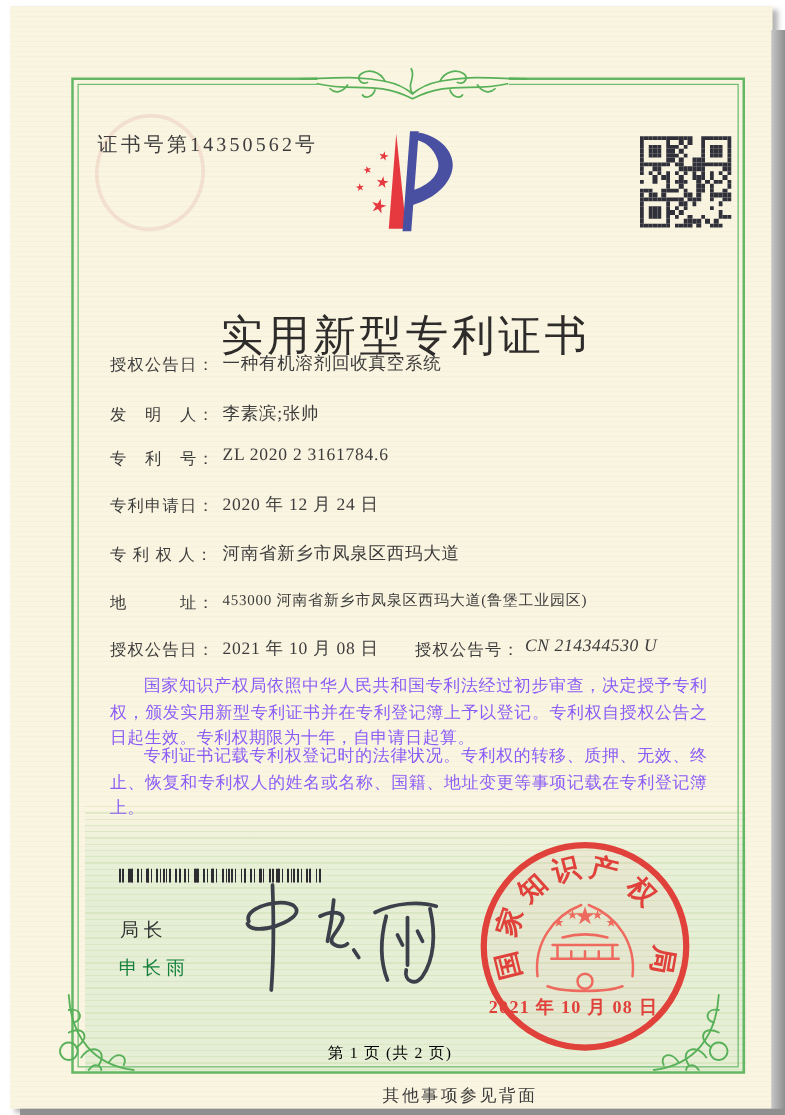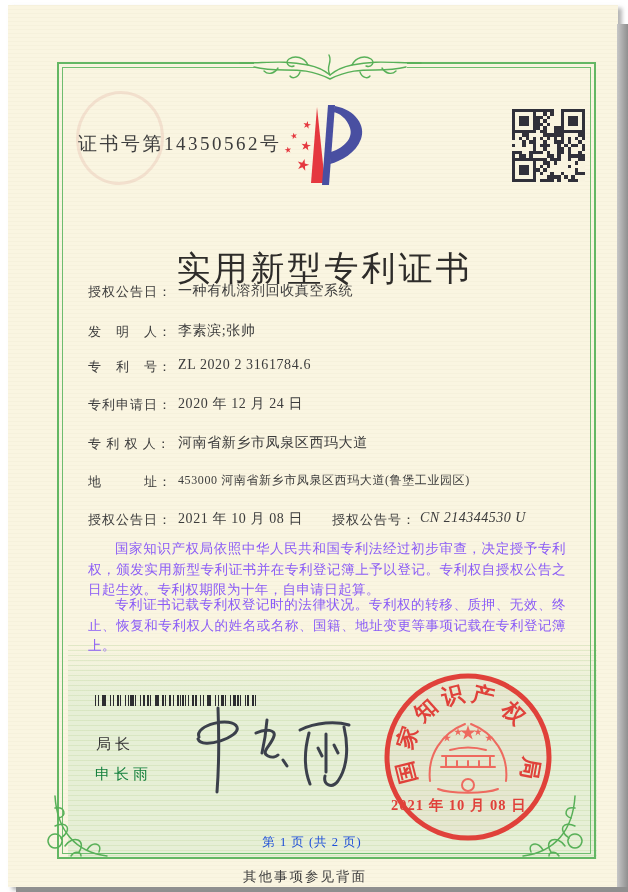--- a/index.html
+++ b/index.html
@@ -27,21 +27,21 @@
   .frame-inner{position:absolute;left:3px;top:3px;right:3px;bottom:3px;border:1px solid #6fbd6f;}
   .green-band{position:absolute;left:60px;top:640px;width:529px;height:214px;
     background:
       repeating-linear-gradient(180deg, rgba(200,220,170,0.45) 0 1px, rgba(0,0,0,0) 1px 5px),
       linear-gradient(180deg, rgba(230,239,214,0) 0, rgba(230,239,214,0.85) 42px, #e6efd6 62px);}
   .ornament-top{position:absolute;left:238px;top:50px;width:185px;height:44px;}
   .corner-flourish{position:absolute;width:72px;height:92px;}
   .corner-flourish.bl{left:41px;top:768px;}
   .corner-flourish.br{left:517px;top:768px;transform:scaleX(-1);}
 
-  .cert-number{position:absolute;left:78px;top:106px;font-size:19px;letter-spacing:2.5px;color:#3d3d3d;margin-top:25px;}
+  .cert-number{position:absolute;left:78px;top:106px;font-size:16px;letter-spacing:2.5px;color:#3d3d3d;}
   .logo{position:absolute;left:271px;top:101px;width:100px;height:90px;}
   .qr{position:absolute;left:512px;top:109px;width:73px;height:73px;display:grid;
     grid-template-columns:repeat(21,1fr);grid-template-rows:repeat(21,1fr);background:#f8f3df;}
   .qr i{display:block;}
   .qr i.d{background:#30303a;}
   .doc-title{position:absolute;left:57px;top:198px;width:535px;text-align:center;
     font-size:34px;letter-spacing:3px;color:#2e2c2a;font-weight:500;margin-top:48px;}
 
   .field{position:absolute;left:88px;height:20px;white-space:nowrap;color:#3c3c3c;}
   .field .lbl{position:absolute;left:0;top:0;font-size:13px;letter-spacing:1px;}
@@ -61,22 +61,22 @@
 
   .signer-title{position:absolute;left:96px;top:735px;font-size:15px;letter-spacing:4px;color:#333;}
   .signer-name{position:absolute;left:95px;top:765px;font-size:15px;letter-spacing:4px;color:#15803d;}
   .signature{position:absolute;left:188px;top:704px;width:165px;height:95px;}
 
   .seal{position:absolute;left:378px;top:667px;width:180px;height:180px;}
   .seal-date{position:absolute;left:391px;top:796px;width:170px;font-size:14.5px;font-weight:bold;
     color:#e0413a;letter-spacing:1px;white-space:nowrap;}
 
   .page-footer{position:absolute;left:57px;top:834px;width:510px;text-align:center;
-    font-size:12.5px;color:#1d4ed8;letter-spacing:1px;}
-  .back-note{position:absolute;left:180px;top:868px;width:250px;text-align:center;
+    font-size:12.5px;color:#000000;letter-spacing:1px;}
+  .back-note{position:absolute;left:180px;top:868px;width:250px;text-align:right;
     font-size:13.5px;color:#3c3c3c;letter-spacing:2px;}
 </style>
 </head>
 <body>
 
 <div class="paper">
   <div class="bleed-stamp"></div>
   <div class="green-band"></div>
 </div>
 

